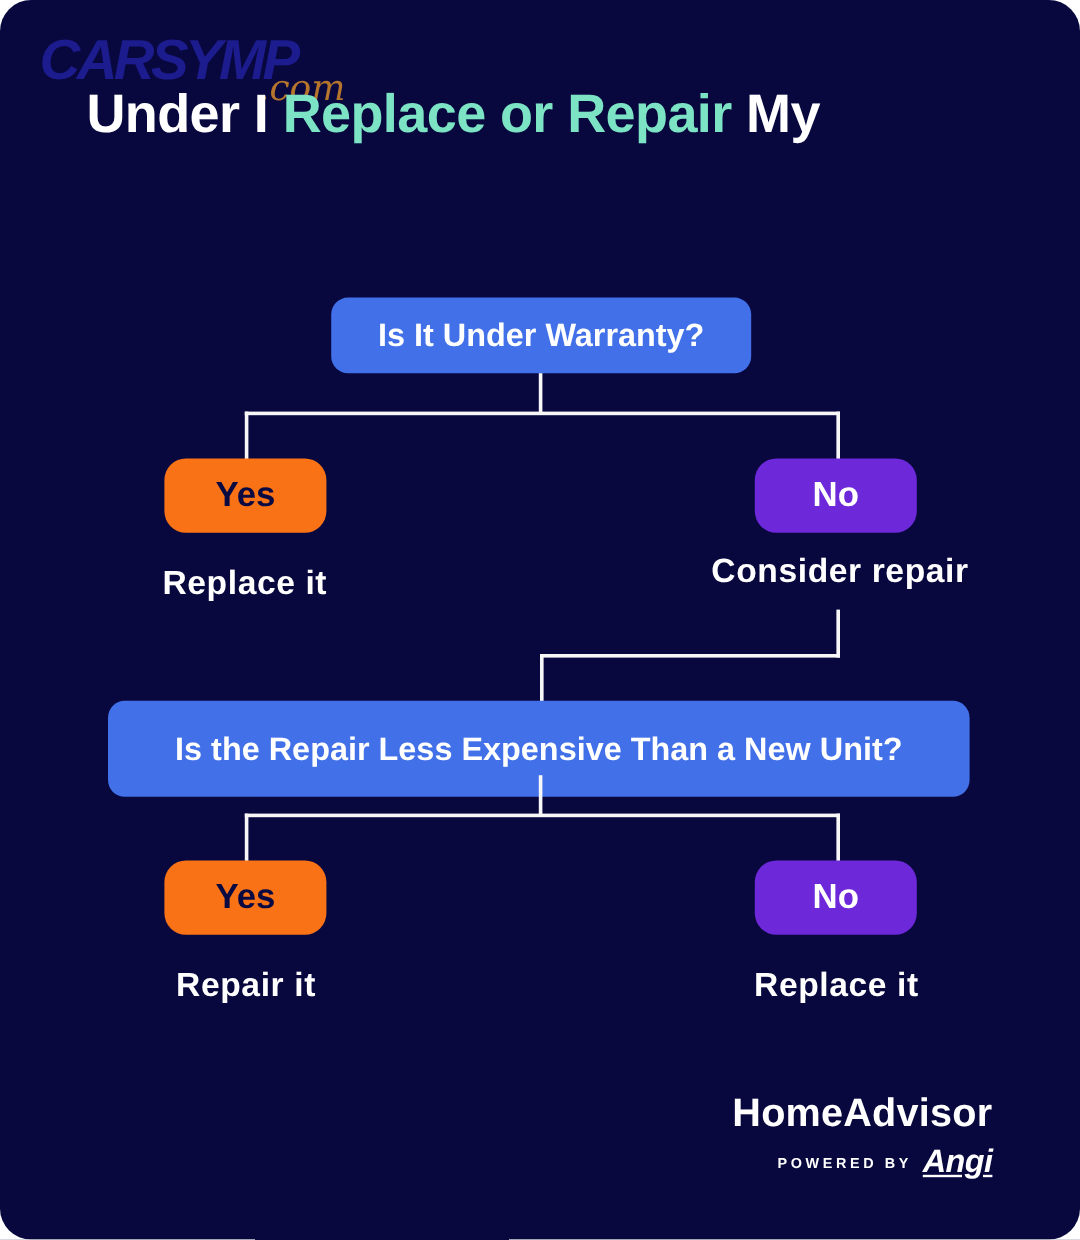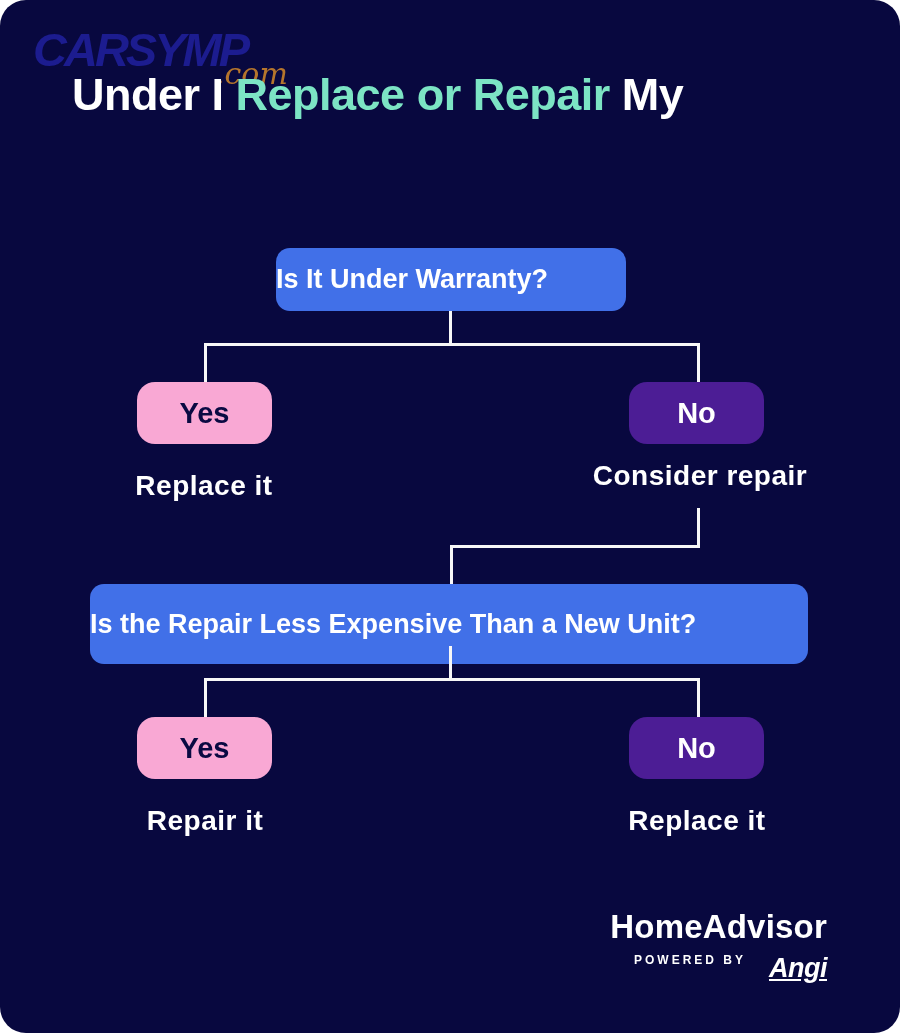--- a/index.html
+++ b/index.html
@@ -35,36 +35,36 @@
     font-size: 45px; font-weight: bold; line-height: 53px;
     letter-spacing: -0.5px; color: #ffffff;
   }
   .title .hl { color: #7ce4c4; }
 
   
   .qbox {
     position: absolute;
     background: #4170e8; color: #ffffff;
     border-radius: 14px;
-    display: flex; align-items: center; 
+    display: flex; align-items: center; justify-content: center;
     font-weight: bold; font-size: 27px; letter-spacing: 0;
     text-align: center;
   }
   .q1 { left: 276px; top: 248px; width: 350px; height: 63px; }
   .q2 { left: 90px;  top: 584px; width: 718px; height: 80px; }
 
   
   .ans {
     position: absolute; width: 135px; height: 62px;
     border-radius: 18px;
     display: flex; align-items: center; justify-content: center;
     font-weight: bold; font-size: 29px;
   }
-  .yes { background: #f9a8d4; color: #0a0a42; }
-  .no  { background: #4c1d95; color: #ffffff; }
+  .yes { background: #f97316; color: #0a0a42; }
+  .no  { background: #6d28d9; color: #ffffff; }
   .yes1 { left: 137px; top: 382px; }
   .no1  { left: 629px; top: 382px; }
   .yes2 { left: 137px; top: 717px; }
   .no2  { left: 629px; top: 717px; }
 
   
   .result {
     position: absolute; transform: translateX(-50%);
     color: #ffffff; font-size: 28px; font-weight: bold;
     white-space: nowrap; letter-spacing: 0.5px;
@@ -75,21 +75,21 @@
   .r4 { left: 697px; top: 805px; }
 
   
   .line { position: absolute; background: #f7f7f7; }
 
   
   .footer { position: absolute; right: 73px; top: 908px; text-align: right; }
   .ha { font-size: 33px; font-weight: bold; color: #ffffff; letter-spacing: 0.2px; }
   .powered {
     margin-top: 7px;
-    display: flex; justify-content: flex-end; gap: 23px;
+    display: flex; align-items: center; justify-content: flex-end; gap: 9px;
   }
   .pb {
     font-size: 12px; font-weight: bold; letter-spacing: 3px;
     color: #ffffff;
   }
   .angi {
     font-size: 27px; font-weight: bold; font-style: italic;
     letter-spacing: -0.5px; color: #ffffff; text-decoration: underline;
   }
 </style>

